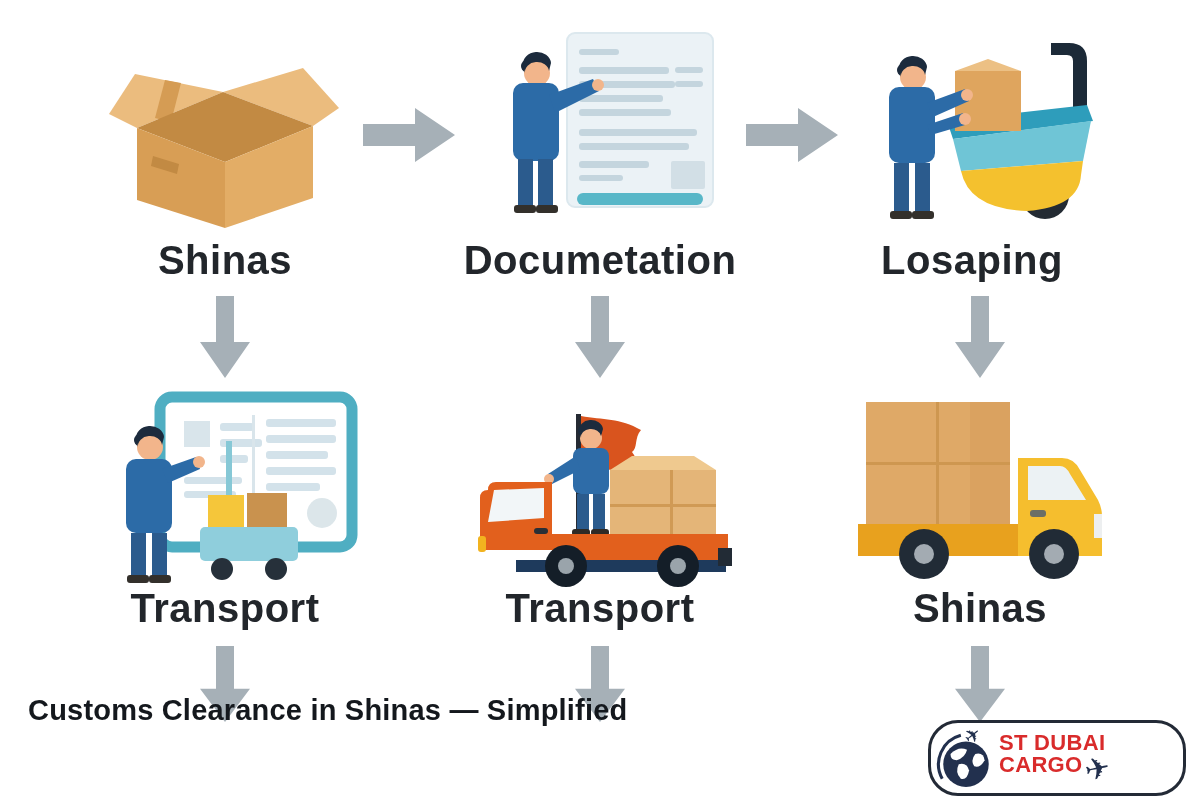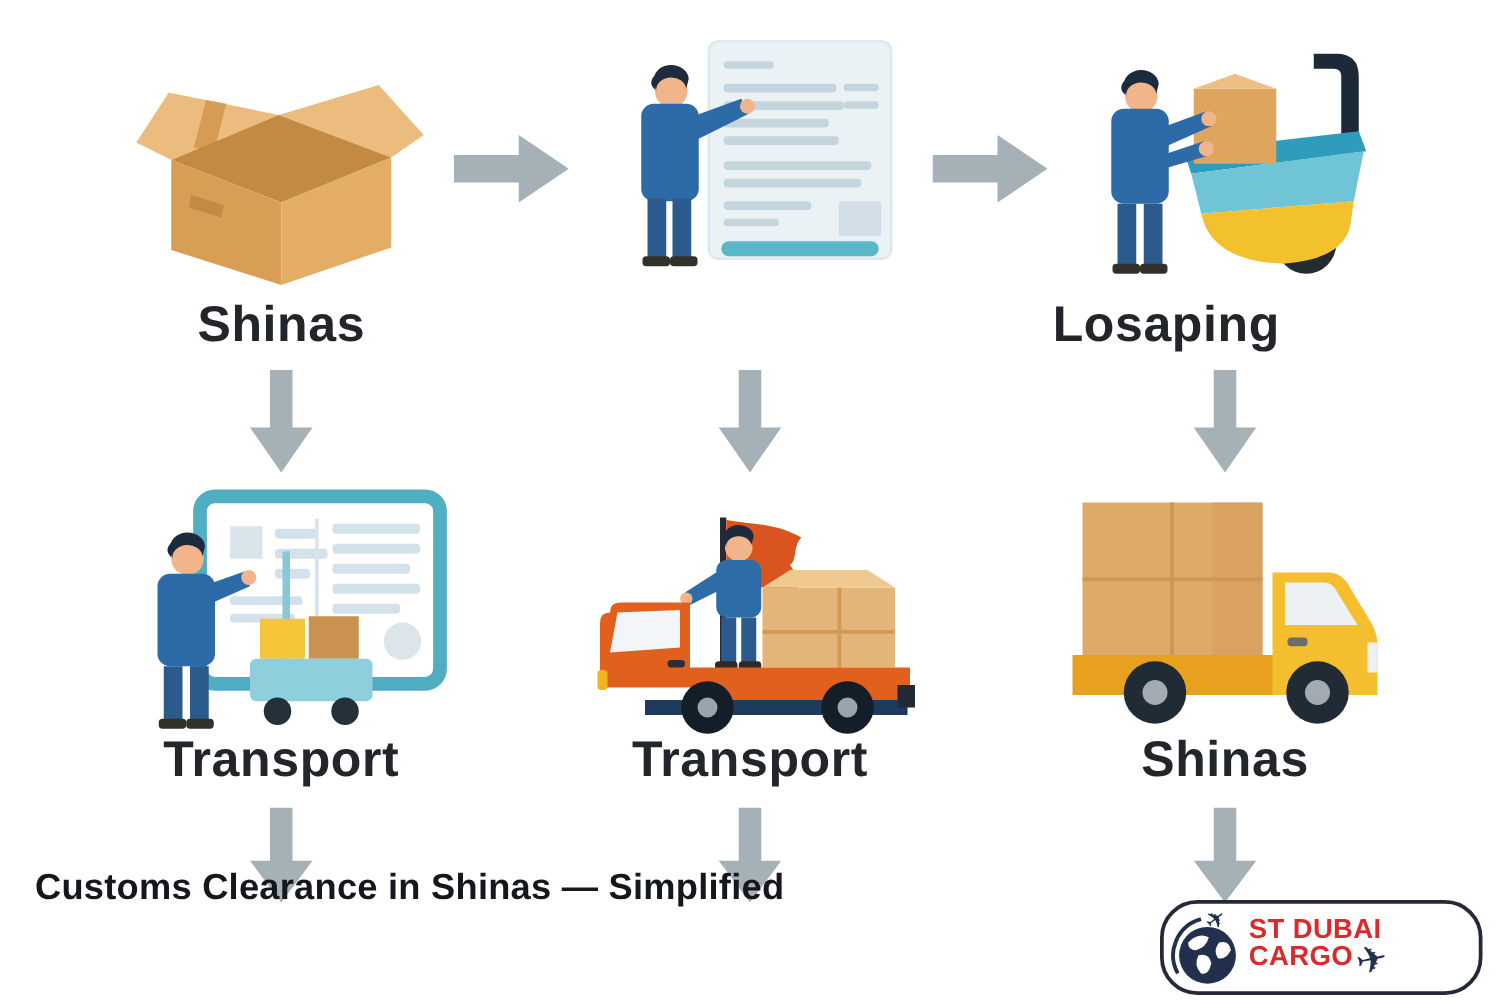--- a/index.html
+++ b/index.html
@@ -12,21 +12,21 @@
   .arrow{position:absolute;}
   .arrow svg{display:block;width:100%;height:100%;}
   .i1{left:95px;top:28px;width:270px;height:205px}
   .i2{left:475px;top:25px;width:260px;height:200px}
   .i3{left:855px;top:25px;width:270px;height:205px}
   .i4{left:100px;top:385px;width:265px;height:200px}
   .i5{left:458px;top:378px;width:285px;height:210px}
   .i6{left:850px;top:388px;width:280px;height:200px}
   .lab1{left:75px;top:238px;width:300px}
   .lab2{left:450px;top:238px;width:300px}
-  .lab3{left:783px;top:238px;width:300px}
+  .lab3{left:822px;top:238px;width:300px}
   .lab4{left:75px;top:586px;width:300px}
   .lab5{left:450px;top:586px;width:300px}
   .lab6{left:830px;top:586px;width:300px}
   .ar1{left:363px;top:104px;width:92px;height:62px}
   .ar2{left:746px;top:104px;width:92px;height:62px}
   .ad1{left:194px;top:296px;width:62px;height:82px}
   .ad2{left:569px;top:296px;width:62px;height:82px}
   .ad3{left:949px;top:296px;width:62px;height:82px}
   .ad4{left:194px;top:646px;width:62px;height:76px}
   .ad5{left:569px;top:646px;width:62px;height:76px}
@@ -108,20 +108,21 @@
       <circle cx="112" cy="70" r="6" fill="#F2B58B"></circle>
       <circle cx="110" cy="94" r="6" fill="#F2B58B"></circle>
       <rect x="39" y="138" width="15" height="50" fill="#2B5B8D"></rect>
       <rect x="60" y="138" width="15" height="50" fill="#2B5B8D"></rect>
       <rect x="35" y="186" width="22" height="8" rx="3" fill="#33302B"></rect>
       <rect x="57" y="186" width="22" height="8" rx="3" fill="#33302B"></rect>
     </svg>
   </div>
 
   <div class="step-label lab1">Shinas</div>
+  <div class="step-label lab2">Documetation</div>
   <div class="step-label lab3">Losaping</div>
 
   <div class="arrow ar1">
     <svg viewBox="0 0 92 62" preserveAspectRatio="none">
         <polygon points="0,20 52,20 52,4 92,31 52,58 52,42 0,42" fill="#A6B0B7"></polygon>
       </svg>
   </div>
   <div class="arrow ar2">
     <svg viewBox="0 0 92 62" preserveAspectRatio="none">
         <polygon points="0,20 52,20 52,4 92,31 52,58 52,42 0,42" fill="#A6B0B7"></polygon>

